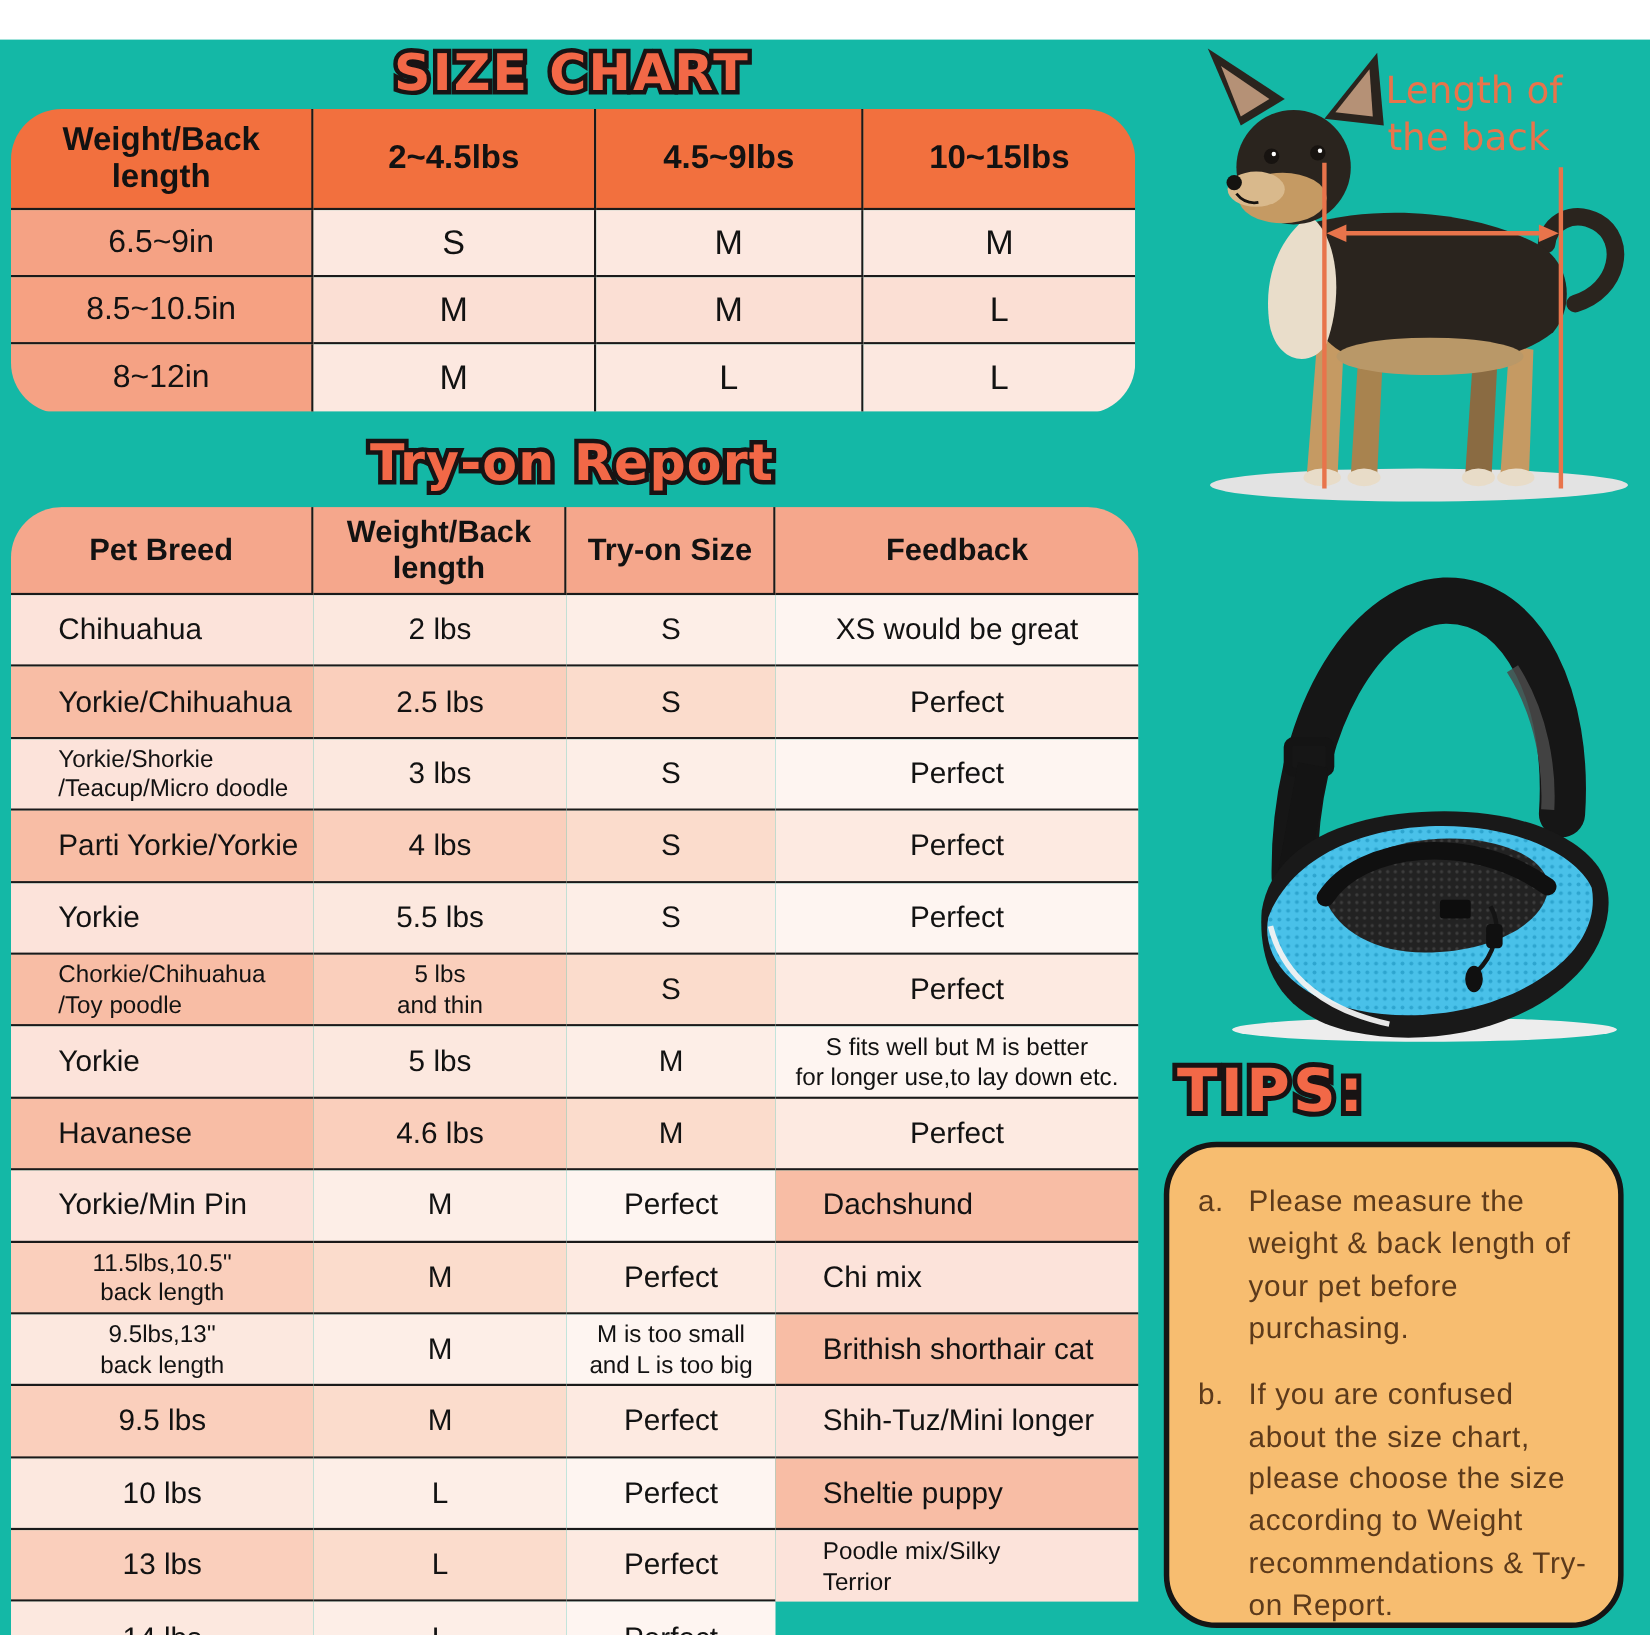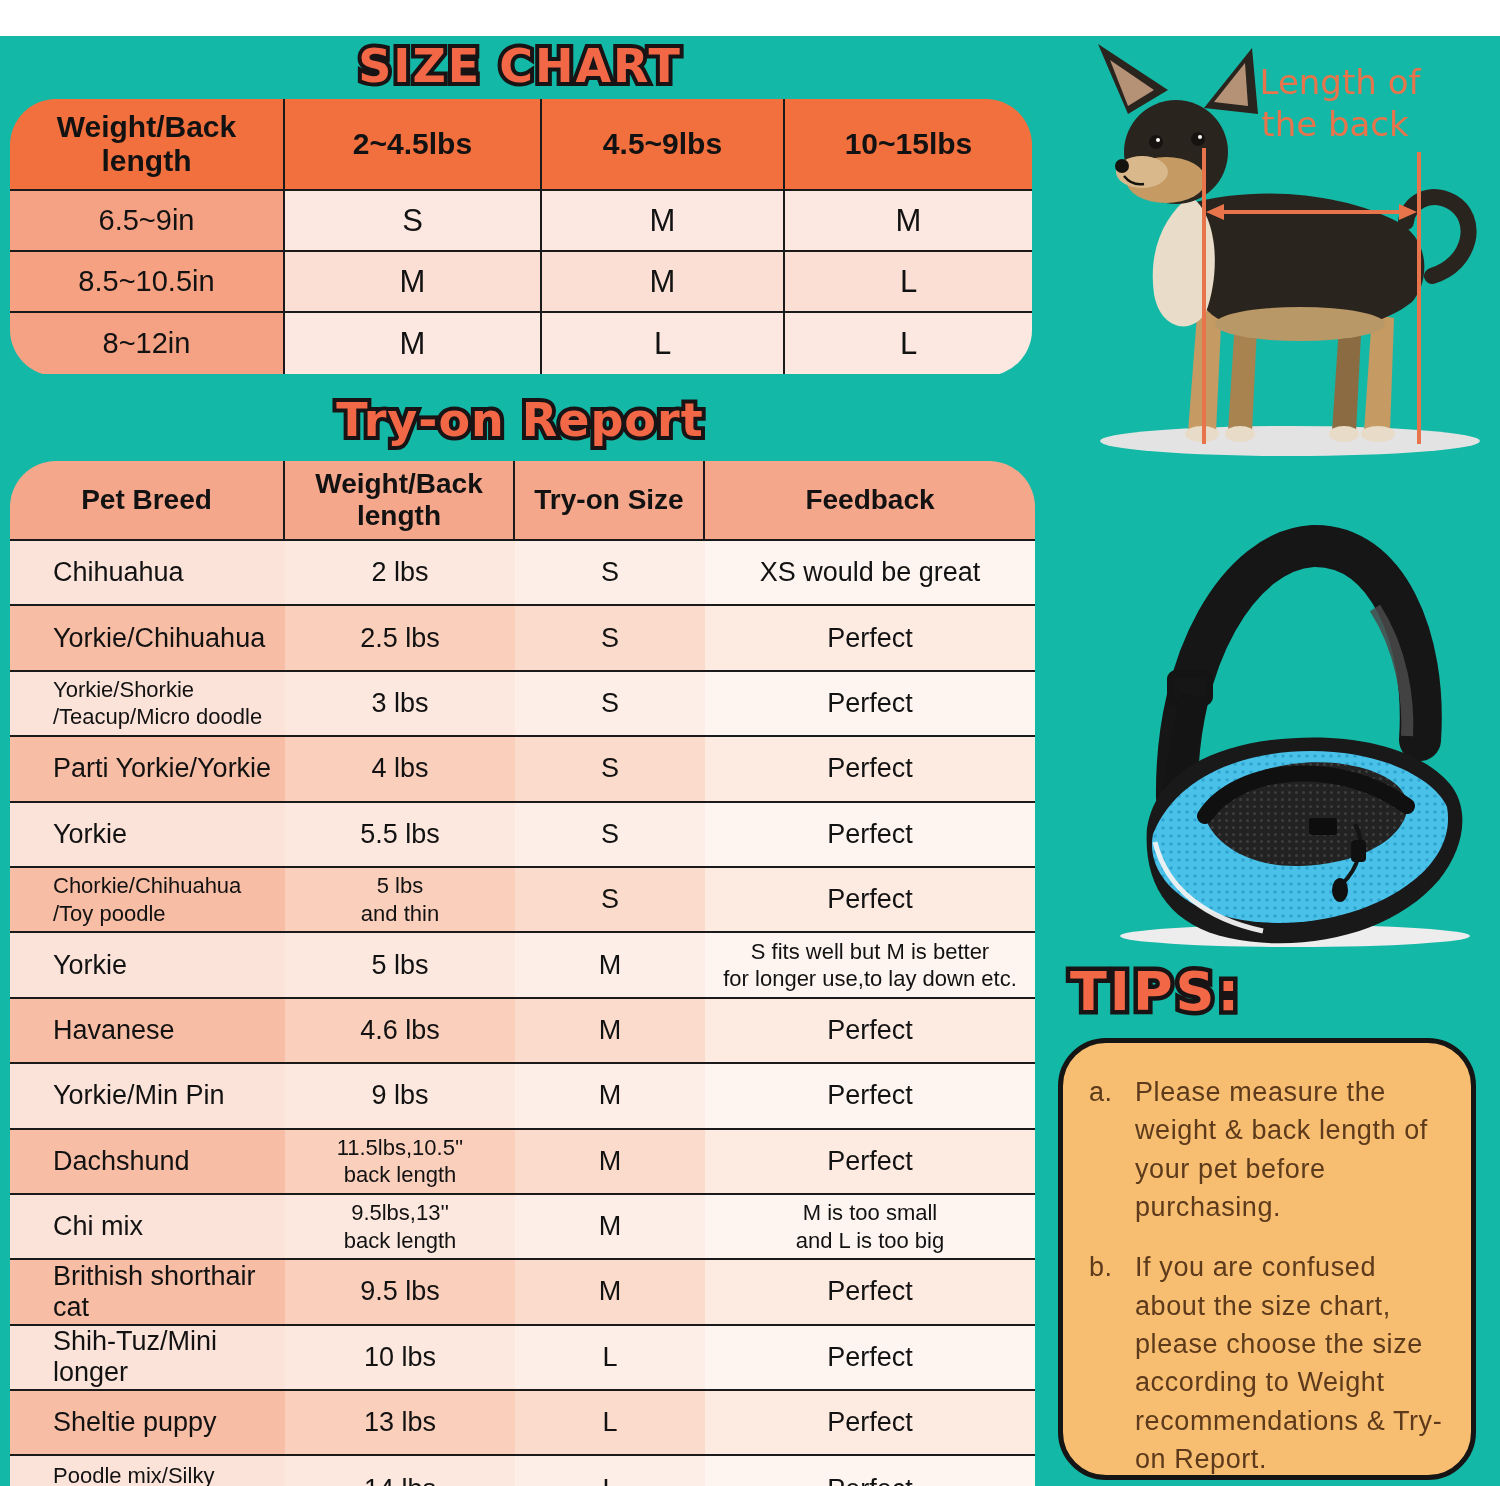--- a/index.html
+++ b/index.html
@@ -128,21 +128,20 @@
     <div class="cell tr-cell rl c2 b-b">M</div>
     <div class="cell tr-cell small rl c3 b-b">S fits well but M is better
 for longer use,to lay down etc.</div>
 
     <div class="cell tr-cell breed rd c0 b-b">Havanese</div>
     <div class="cell tr-cell rd c1 b-b">4.6 lbs</div>
     <div class="cell tr-cell rd c2 b-b">M</div>
     <div class="cell tr-cell rd c3 b-b">Perfect</div>
 
     <div class="cell tr-cell breed rl c0 b-b">Yorkie/Min Pin</div>
-    <div class="cell tr-cell rl c1 b-b">9 lbs</div>
     <div class="cell tr-cell rl c2 b-b">M</div>
     <div class="cell tr-cell rl c3 b-b">Perfect</div>
 
     <div class="cell tr-cell breed rd c0 b-b">Dachshund</div>
     <div class="cell tr-cell small rd c1 b-b">11.5lbs,10.5''
 back length</div>
     <div class="cell tr-cell rd c2 b-b">M</div>
     <div class="cell tr-cell rd c3 b-b">Perfect</div>
 
     <div class="cell tr-cell breed rl c0 b-b">Chi mix</div>

